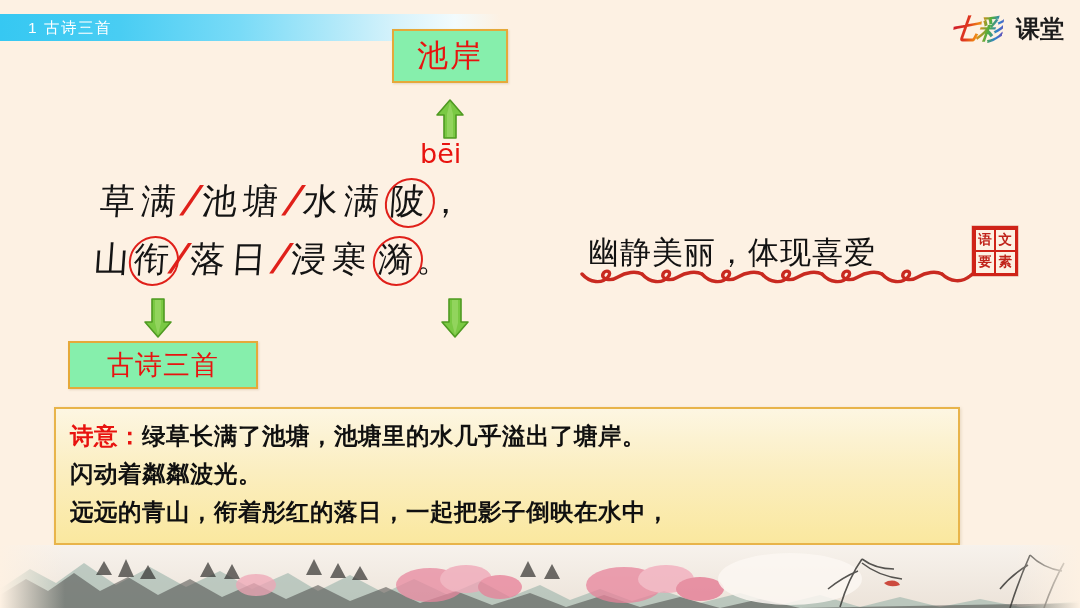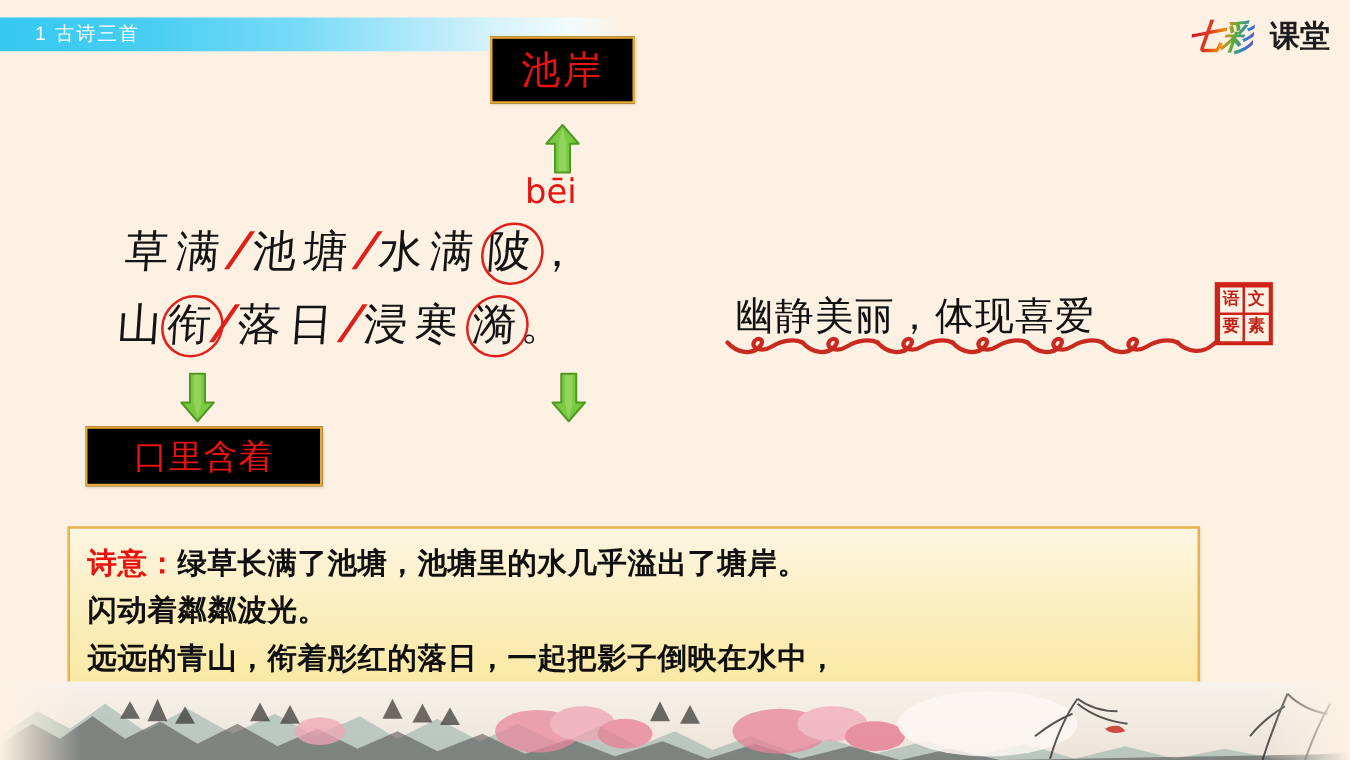--- a/index.html
+++ b/index.html
@@ -77,21 +77,21 @@
     font-weight: bold;
     color: #1c1c1c;
     letter-spacing: 0px;
     margin-left: 13px;
   }
 
   
   .redbox {
     position: absolute;
     border: 2.5px solid #e5a93a;
-    background: #000000;
+    background: #86efac;
     color: #e8130f;
     display: flex;
     align-items: center;
     justify-content: center;
     font-family: Liberation Sans, sans-serif;
     white-space: nowrap;
     box-shadow: 1px 1px 2px rgba(120,90,40,0.18);
   }
 
   #box-chian {
@@ -233,21 +233,21 @@
     display: flex;
     align-items: center;
     justify-content: center;
     line-height: 1;
   }
 
   
   #explain-box {
     position: absolute;
     left: 54px;
-    top: 421px;
+    top: 407px;
     width: 906px;
     height: 138px;
     border: 2.5px solid #e8b44a;
     background: linear-gradient(to bottom, #fdf6e2 0%, #fbeec0 46%, #fae89f 100%);
     box-shadow: 1px 1px 3px rgba(140,110,50,0.2);
     padding: 8px 14px 24px 14px;
     overflow: hidden;
   }
   .ex-line {
     font-family: "DejaVu Sans", sans-serif;
@@ -348,21 +348,21 @@
       <polygon points="15,38 12,26 12,3 18,3 18,26" fill="#a5dd72" opacity="0.55"></polygon>
     </svg>
   </div>
   <div class="arrow" id="arrow-down-r">
     <svg width="30" height="42" viewBox="0 0 30 42">
       <polygon points="15,40 2,25 9,25 9,2 21,2 21,25 28,25" fill="#7ac943" stroke="#4f9a22" stroke-width="1.6" stroke-linejoin="round"></polygon>
       <polygon points="15,38 12,26 12,3 18,3 18,26" fill="#a5dd72" opacity="0.55"></polygon>
     </svg>
   </div>
 
-  <div class="redbox" id="box-hanzhe">口里含着</div>
+  <div class="redbox" id="box-hanzhe">古诗三首</div>
 
   <div id="explain-box">
     <div class="ex-line"><span class="ex-label">诗意：</span><span>绿草长满了池塘，池塘里的水几乎溢出了塘岸。</span></div>
     <div class="ex-line">闪动着粼粼波光。</div>
     <div class="ex-line">远远的青山，衔着彤红的落日，一起把影子倒映在水中，</div>
   </div>
 
   <div id="art-strip">
     <svg width="1080" height="63" viewBox="0 0 1080 63" preserveAspectRatio="none">
       <defs>

